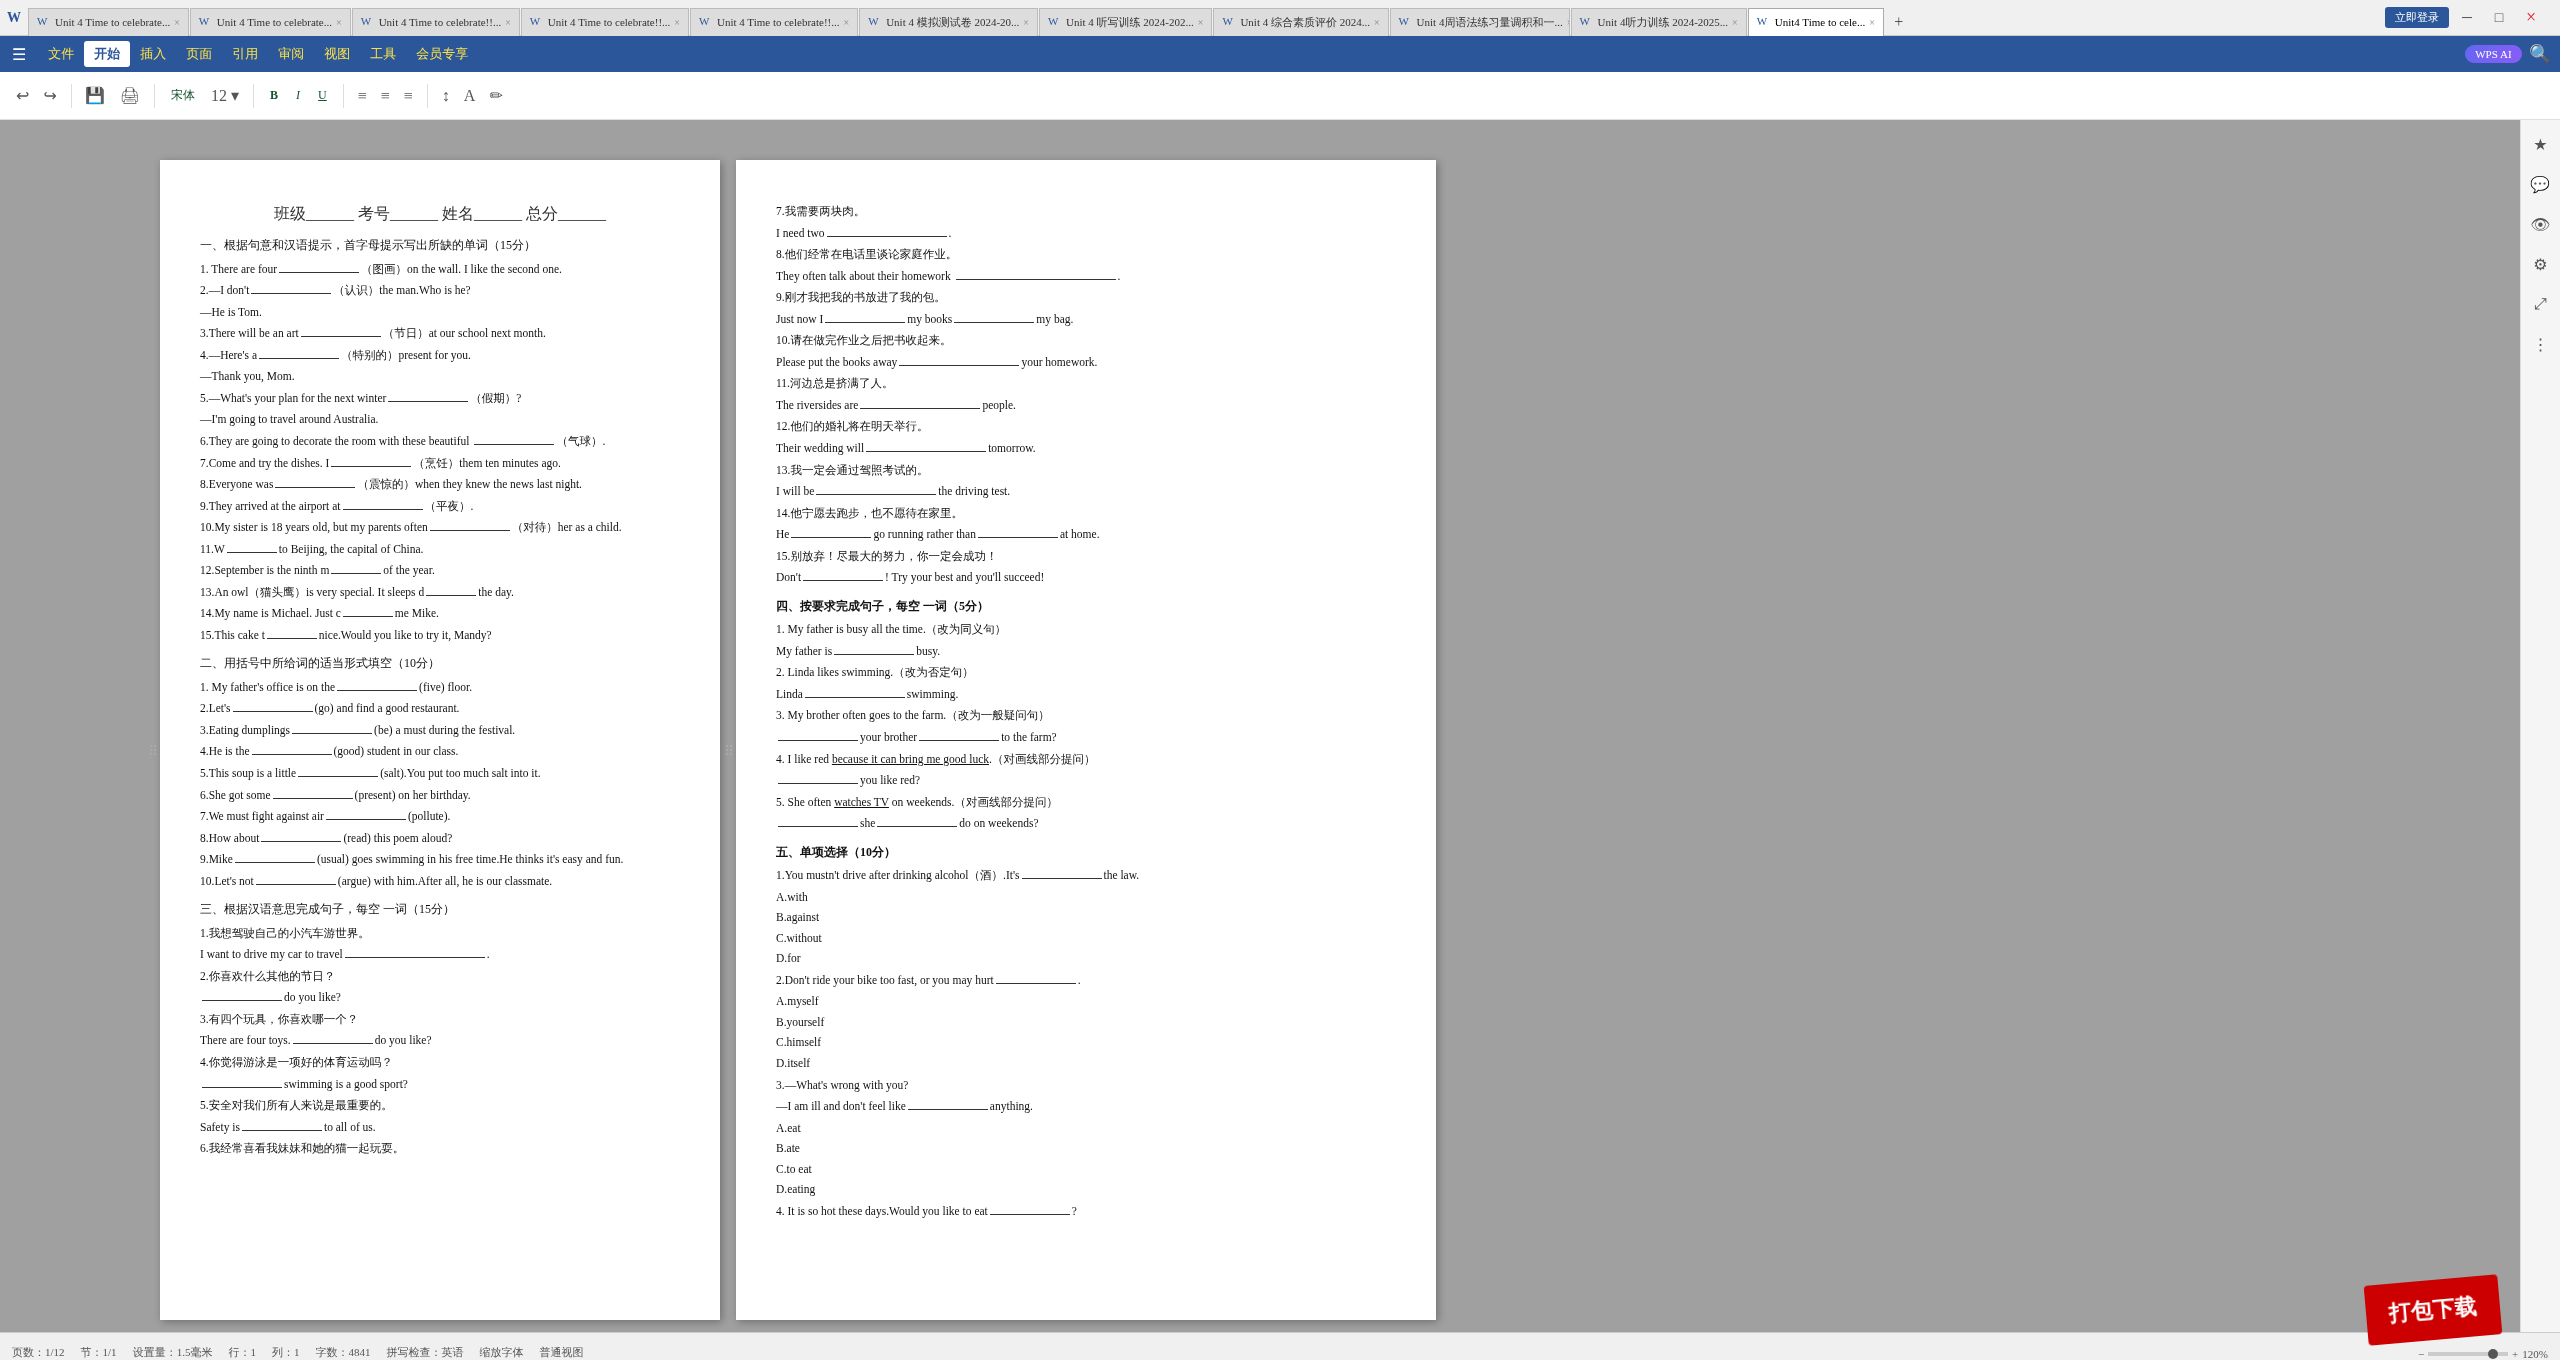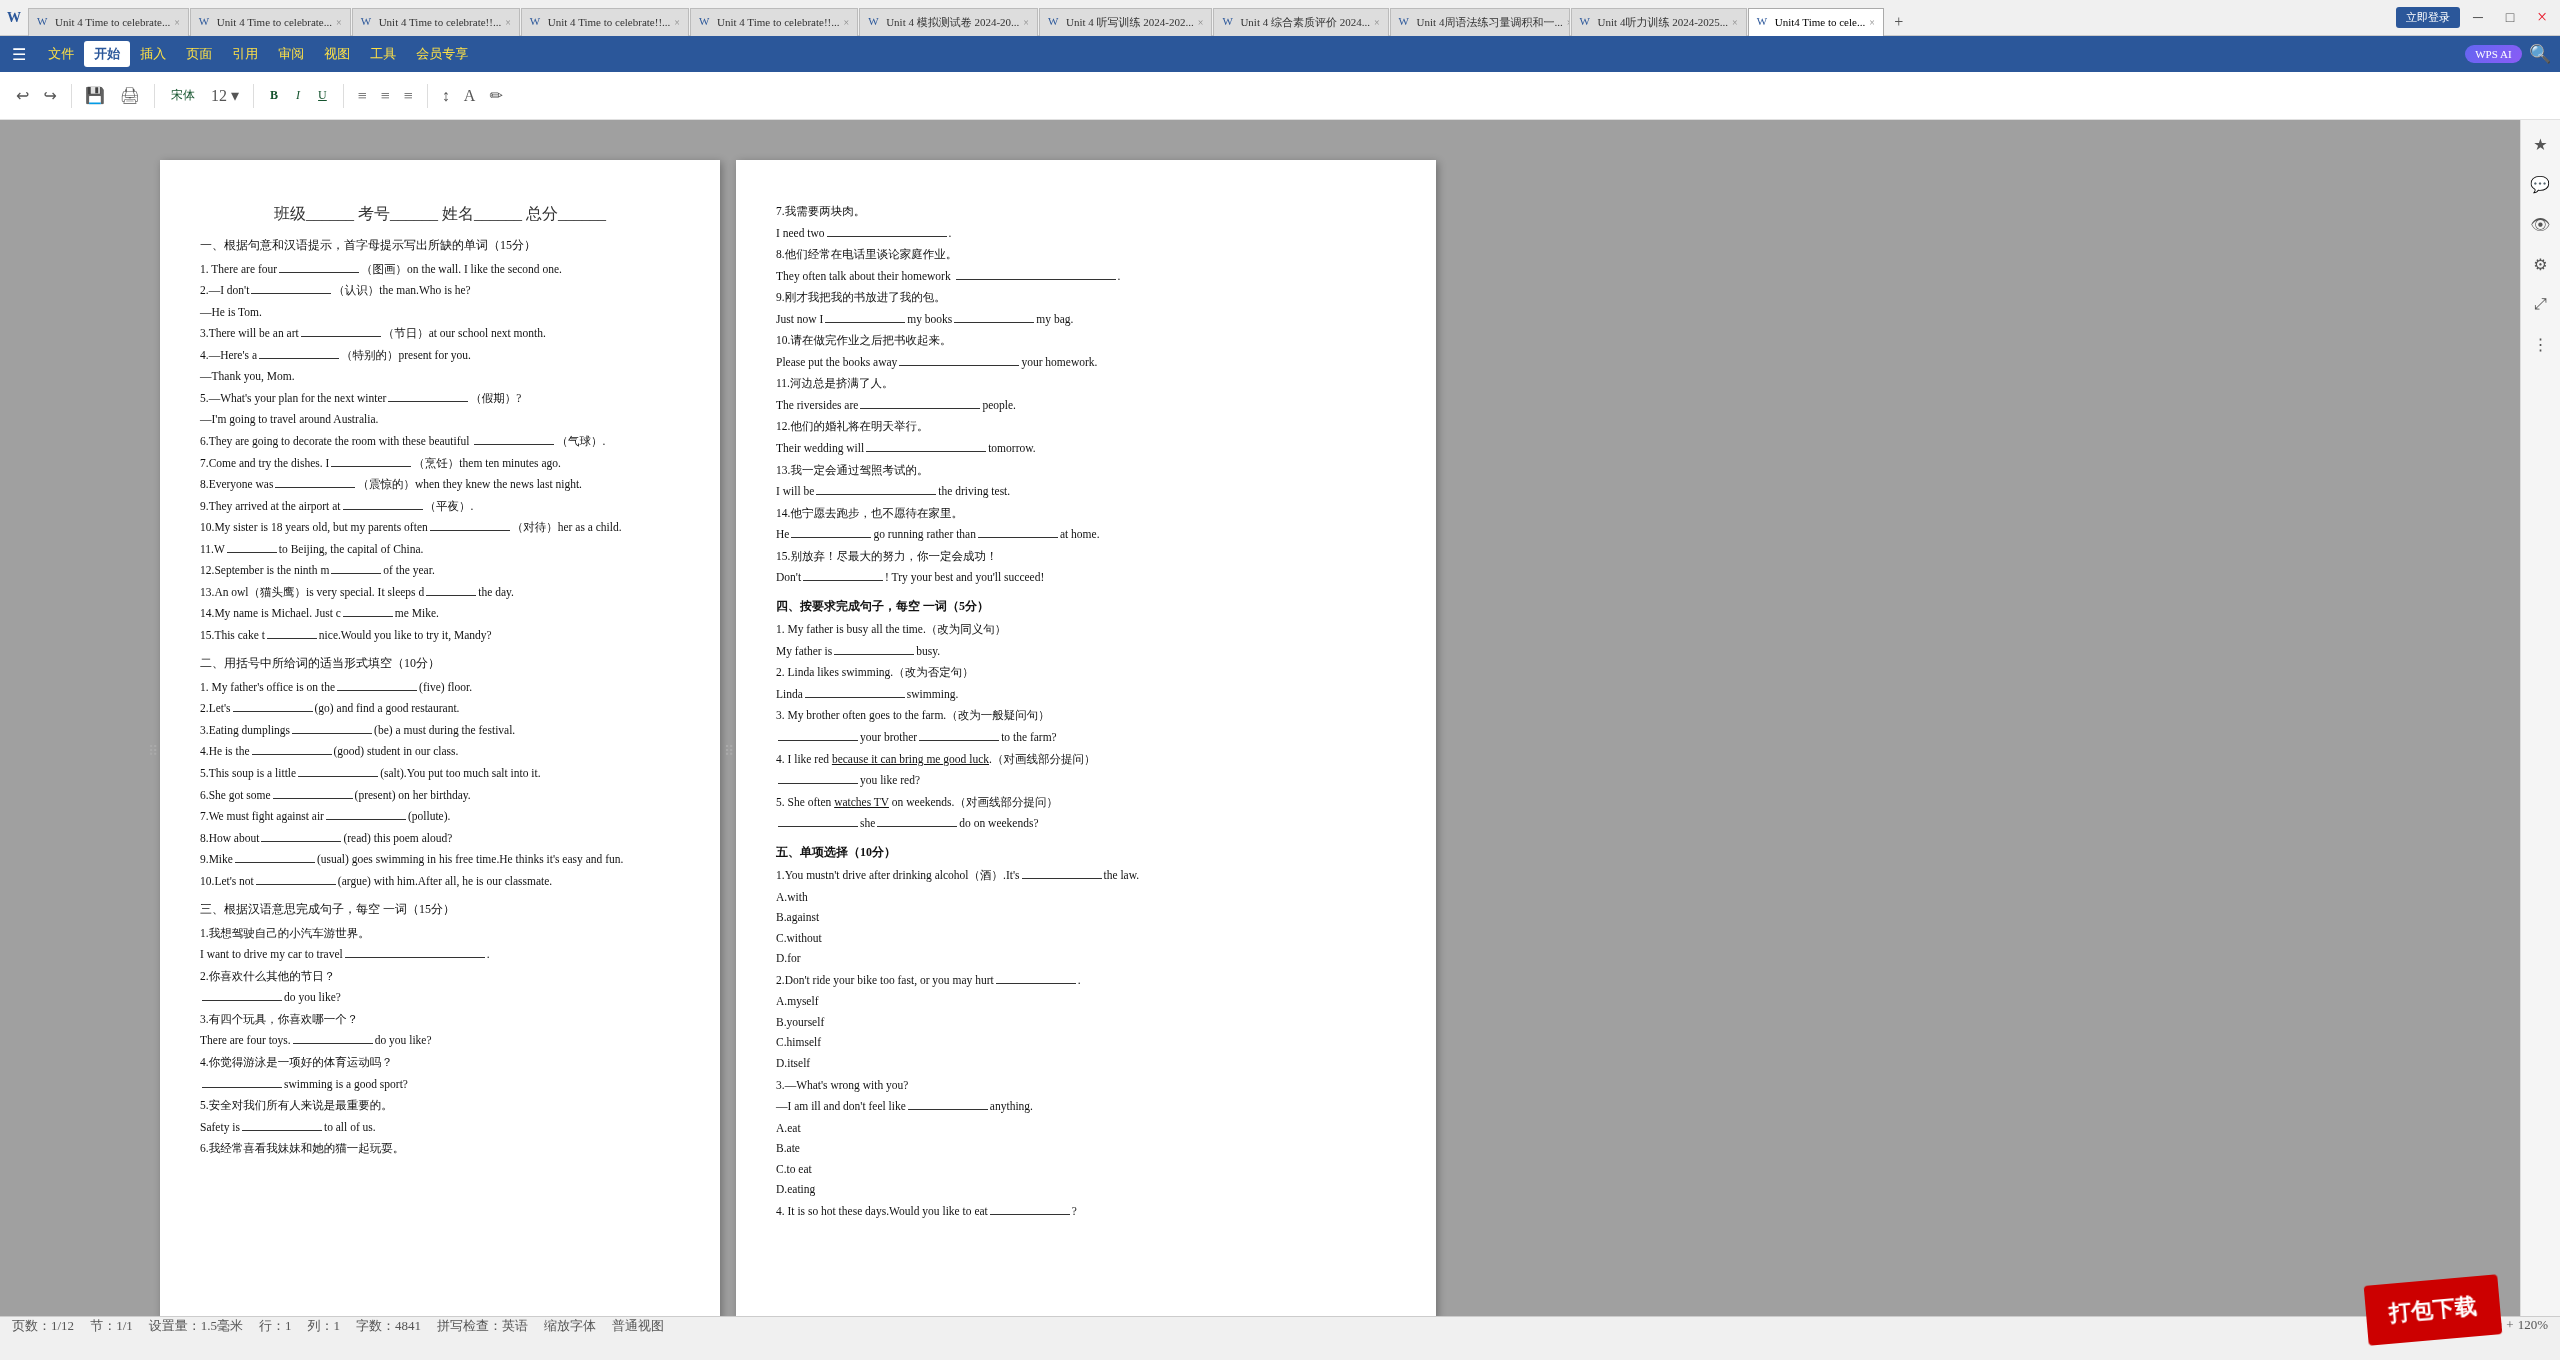--- a/index.html
+++ b/index.html
@@ -90,21 +90,21 @@
       align-items: center;
       justify-content: center;
       font-size: 16px;
       color: #555;
       cursor: pointer;
     }
     .title-bar-right {
       display: flex;
       align-items: center;
       gap: 4px;
-      padding-right: 4px;
+      padding-right: 15px;
     }
     .title-btn {
       width: 28px;
       height: 28px;
       display: flex;
       align-items: center;
       justify-content: center;
       font-size: 14px;
       cursor: pointer;
       color: #555;
@@ -334,27 +334,27 @@
       transform: rotate(-5deg);
       z-index: 100;
     }
 
     
     .status-bar {
       position: absolute;
       bottom: 0;
       left: 0;
       width: 100%;
-      height: 44px;
+      height: 28px;
       background: #f0f0f0;
       border-top: 1px solid #ccc;
       display: flex;
-      align-items: flex-start;
+      align-items: flex-end;
       padding: 0 12px;
-      font-size: 13px;
+      font-size: 11px;
       color: #555;
       gap: 16px;
     }
     .status-right {
       margin-left: auto;
       display: flex;
       align-items: center;
       gap: 16px;
     }
     .zoom-control {

